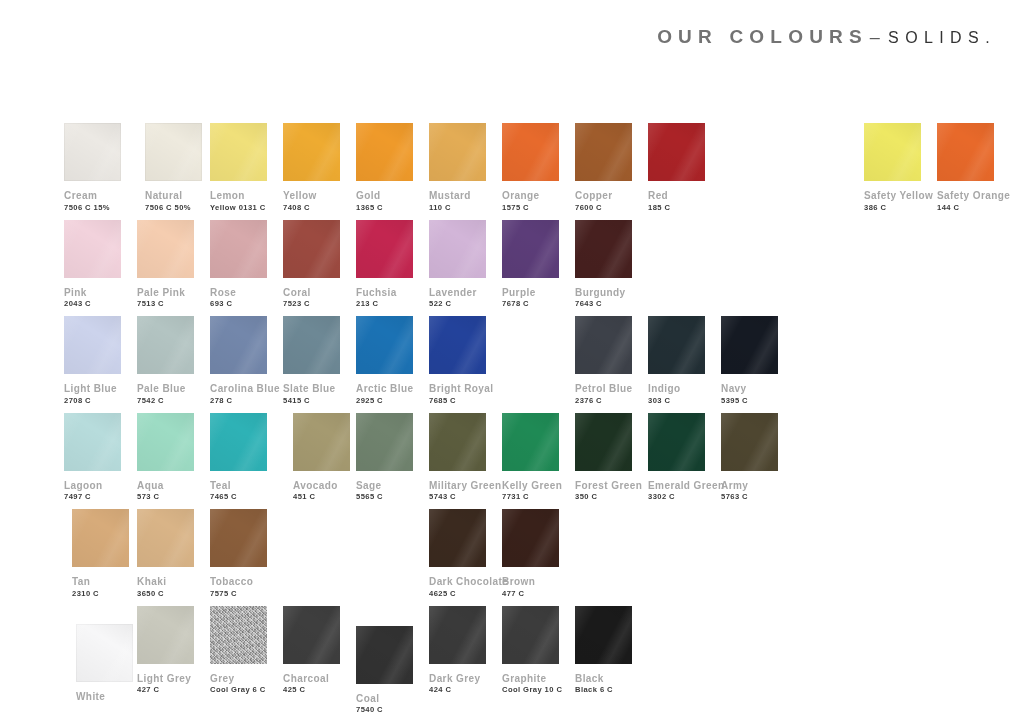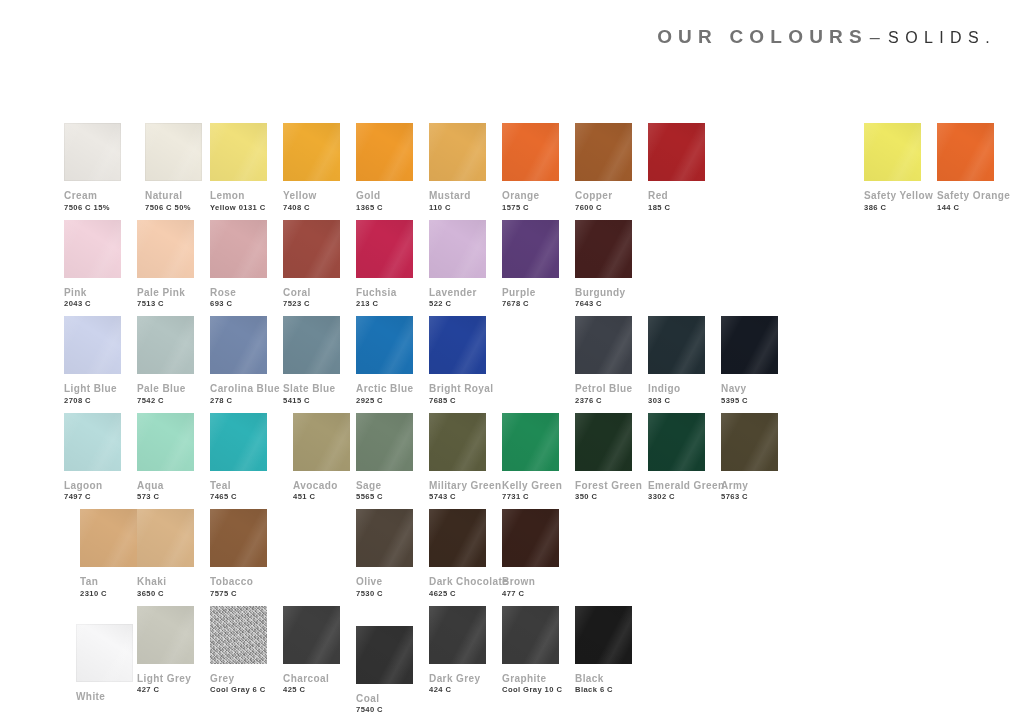--- a/index.html
+++ b/index.html
@@ -387,48 +387,41 @@
       </div>
       <div class="swatch-cell" style="left: 657px;">
         <div class="chip" style="background: rgb(78, 70, 48);"></div>
         <div class="labels">
           <span class="sw-name">Army</span>
           <span class="sw-code">5763 C</span>
         </div>
       </div>
     </div>
     <div class="row">
-      <div class="swatch-cell" style="left: 16px;">
+      <div class="swatch-cell" style="left: 8px;">
         <div class="chip" style="background: rgb(215, 171, 122);"></div>
         <div class="labels">
           <span class="sw-name">Tan</span>
           <span class="sw-code">2310 C</span>
         </div>
       </div>
       <div class="swatch-cell" style="left: 73px;">
         <div class="chip" style="background: rgb(217, 180, 135);"></div>
         <div class="labels">
           <span class="sw-name">Khaki</span>
           <span class="sw-code">3650 C</span>
         </div>
       </div>
       <div class="swatch-cell" style="left: 146px;">
         <div class="chip" style="background: rgb(138, 94, 59);"></div>
         <div class="labels">
           <span class="sw-name">Tobacco</span>
           <span class="sw-code">7575 C</span>
         </div>
       </div>
-      <div class="swatch-cell" style="left: 292px;">
-        <div class="chip" style="background: rgb(80, 69, 58);"></div>
-        <div class="labels">
-          <span class="sw-name">Olive</span>
-          <span class="sw-code">7530 C</span>
-        </div>
-      </div>
       <div class="swatch-cell" style="left: 365px;">
         <div class="chip" style="background: rgb(59, 42, 31);"></div>
         <div class="labels">
           <span class="sw-name">Dark Chocolate</span>
           <span class="sw-code">4625 C</span>
         </div>
       </div>
       <div class="swatch-cell" style="left: 438px;">
         <div class="chip" style="background: rgb(57, 33, 26);"></div>
         <div class="labels">

